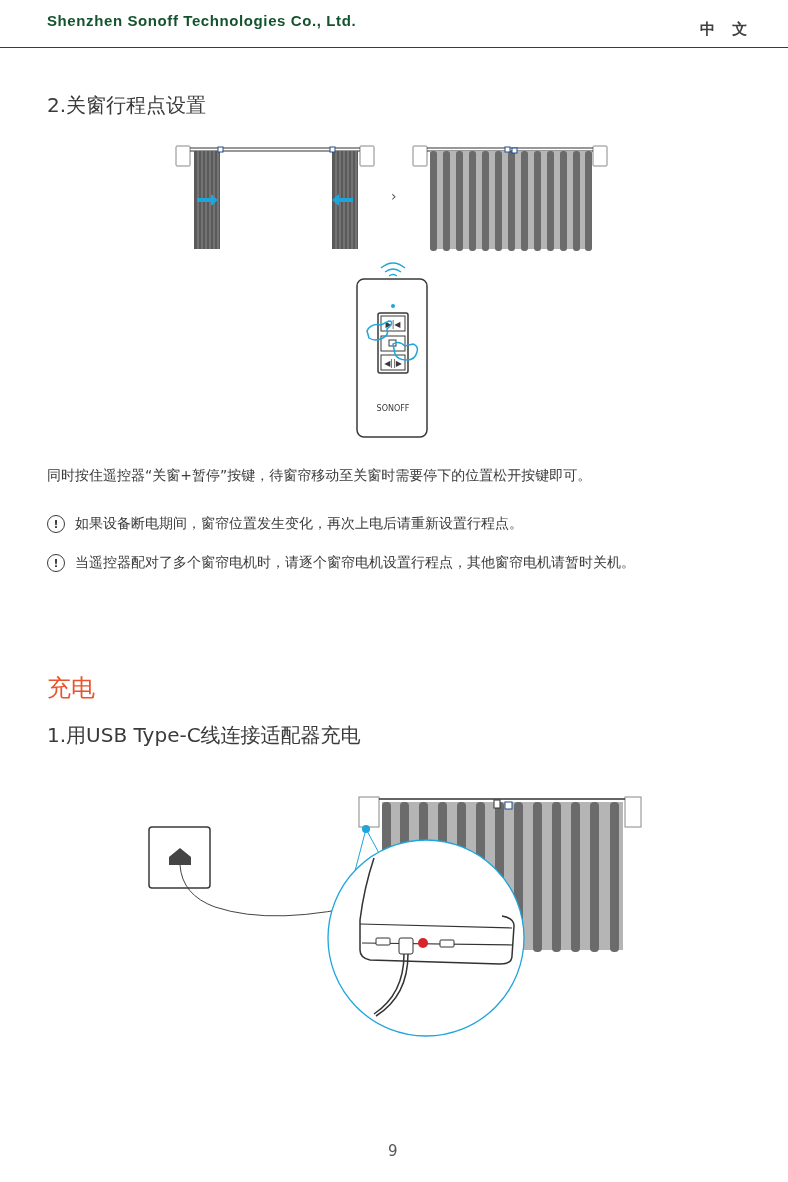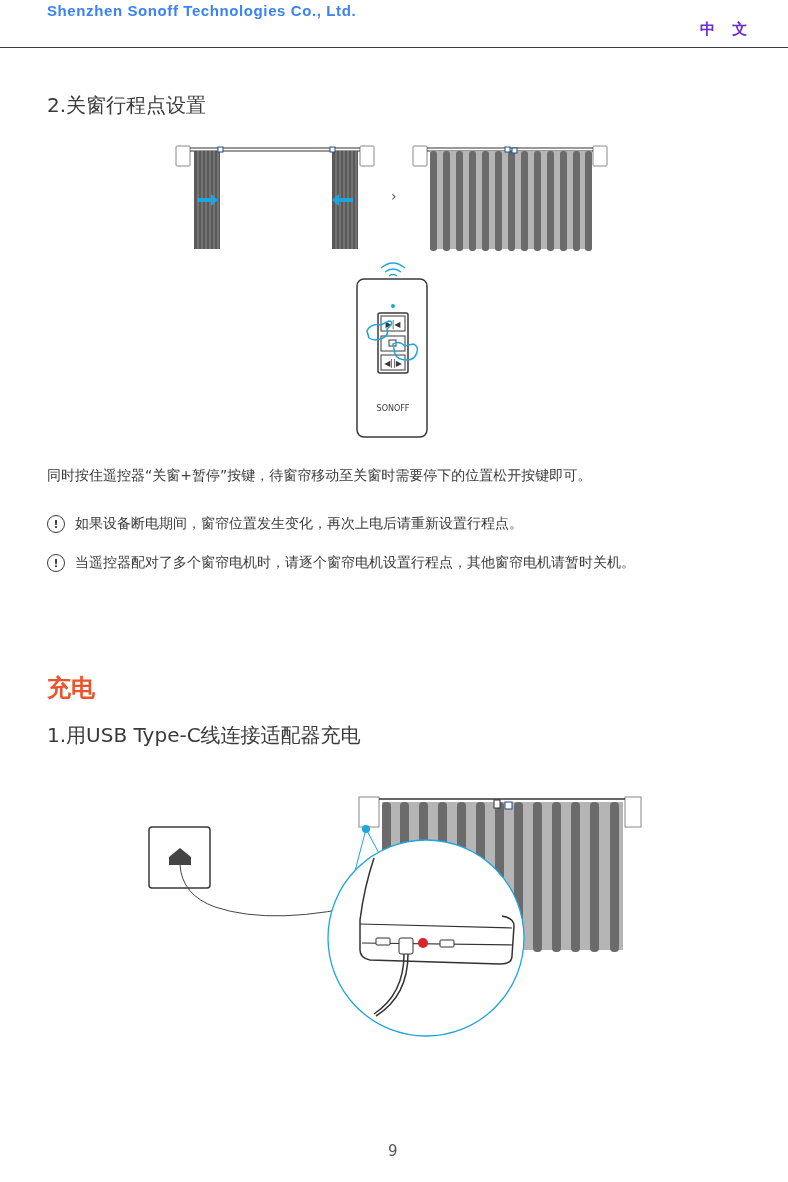--- a/index.html
+++ b/index.html
@@ -1,22 +1,22 @@
 <!DOCTYPE html>
 <html><head>
 <meta charset="utf-8">
 <style>
   * { margin:0; padding:0; box-sizing:border-box; }
   html, body { width:788px; height:1182px; background:#fff; overflow:hidden; }
   body { position:relative; font-family:"DejaVu Sans", "Liberation Sans", sans-serif; color:#3a3a3a; }
   .header { position:absolute; left:0; top:0; width:788px; height:48px; border-bottom:1.5px solid #3a3a3a; }
-  .company { position:absolute; left:47px; top:2px; font-family:"Liberation Sans", sans-serif; font-weight:bold; font-size:15px; letter-spacing:0.6px; color:#3b82f6; }
-  .lang { position:absolute; left:700px; top:20px; font-weight:bold; font-size:15px; letter-spacing:6px; color:#6d28d9; }
+  .company { position:absolute; left:47px; top:12px; font-family:"Liberation Sans", sans-serif; font-weight:bold; font-size:15px; letter-spacing:0.6px; color:#14532d; }
+  .lang { position:absolute; left:700px; top:20px; font-weight:bold; font-size:15px; letter-spacing:6px; color:#404040; }
   .h2 { position:absolute; left:47px; font-size:20px; color:#3a3a3a; }
-  .section-title { position:absolute; left:47px; top:672px; font-size:24px; font-weight:bold; color:#e8542b; }
+  .section-title { position:absolute; left:47px; top:672px; font-size:24px; font-weight:normal; color:#e8542b; }
   .para { position:absolute; left:47px; font-size:14px; color:#3a3a3a; white-space:nowrap; }
   .warn { position:absolute; left:47px; font-size:14px; color:#3a3a3a; white-space:nowrap; display:flex; align-items:center; }
   .warn-icon { width:18px; height:18px; border:1.6px solid #3a3a3a; border-radius:50%; display:inline-flex; align-items:center; justify-content:center; font-size:11px; font-weight:bold; margin-right:10px; }
   .pagenum { position:absolute; left:388px; top:1142px; font-size:15px; color:#555; }
   svg { position:absolute; }
 </style>
 </head>
 <body>
 
 <div class="header">

